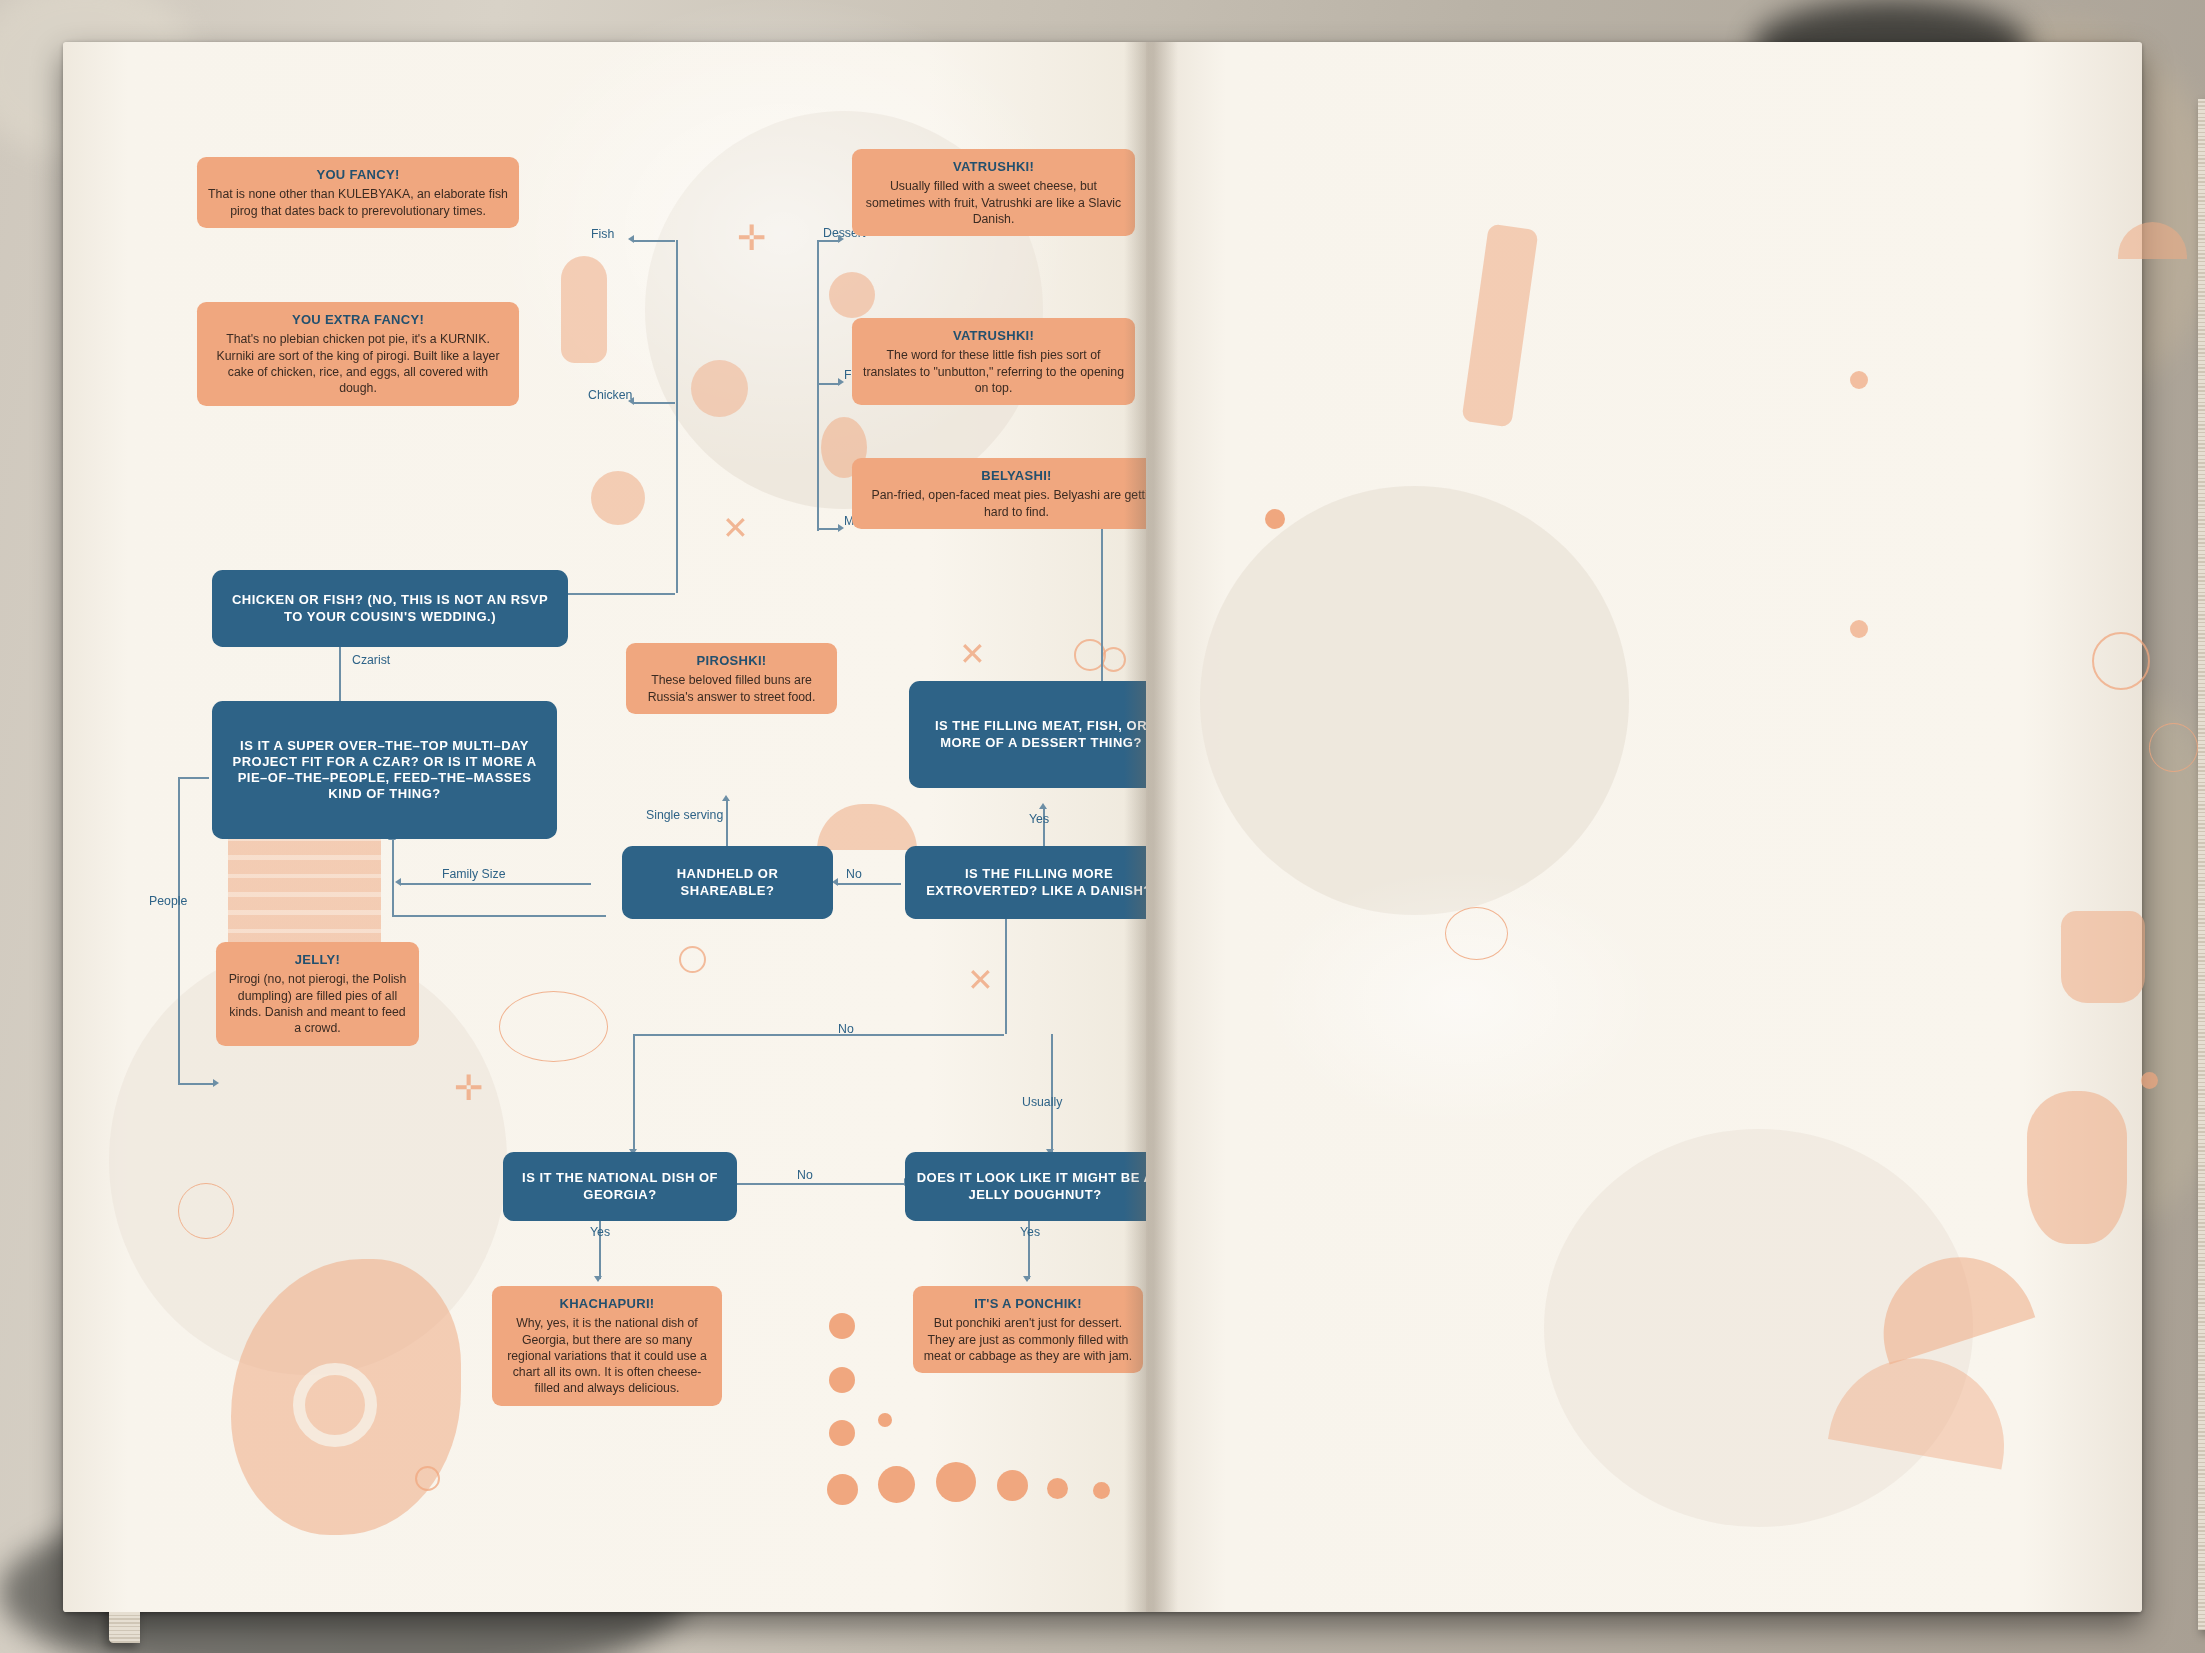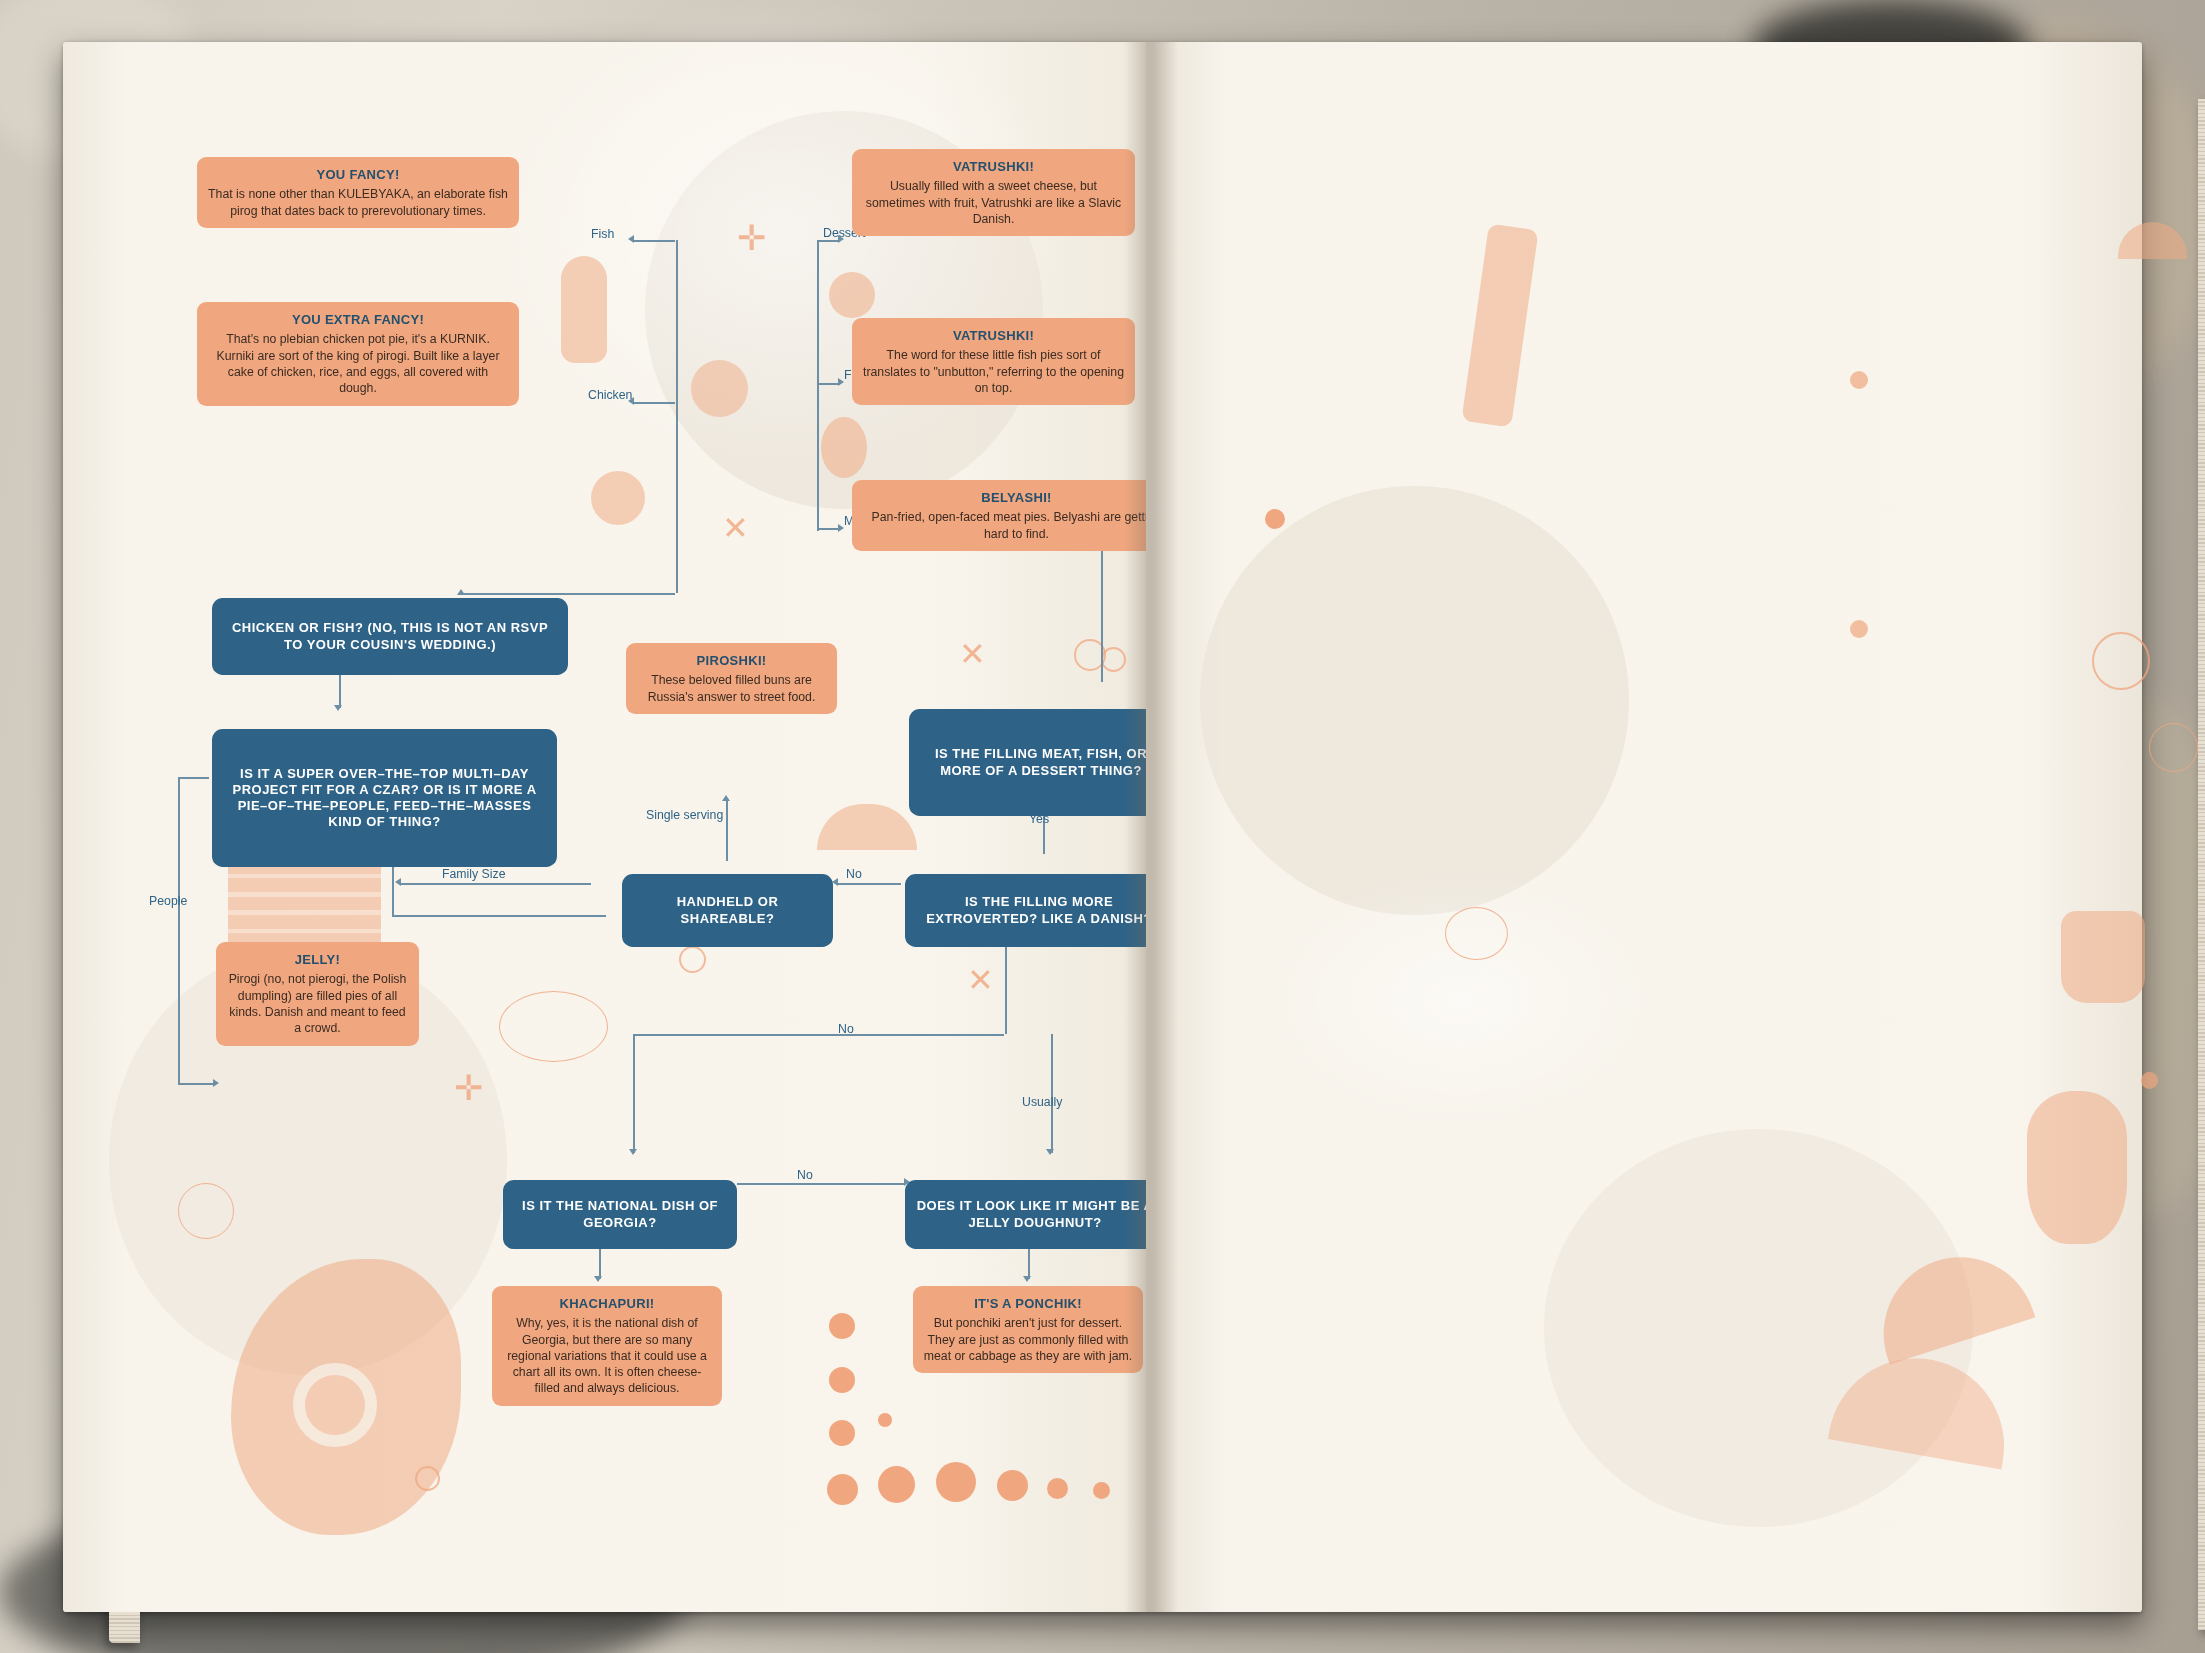--- a/index.html
+++ b/index.html
@@ -33,21 +33,21 @@
 
   
   .deco{position:absolute;background:#efab85;opacity:.55;}
   .deco.circle{border-radius:50%;}
   .ghost{position:absolute;border-radius:50%;background:#ece5db;opacity:.85;}
 
   
   .node{position:absolute;border-radius:9.2px;box-sizing:border-box;}
   .q{background:#2e6387;color:#fff;font-weight:bold;letter-spacing:0.5px;
      display:flex;align-items:center;justify-content:center;text-align:center;
-     padding:7.7px 10.7px;font-size:13px;line-height:1.25;border-radius:10.7px;margin-top:28px;}
+     padding:7.7px 10.7px;font-size:13px;line-height:1.25;border-radius:10.7px;}
   .a{background:#f0a77f;color:#3b2b22;text-align:center;padding:9.2px 10.7px;font-size:12.3px;line-height:1.32;border-radius:9.2px;}
   .a .t{display:block;font-weight:bold;color:#23506e;letter-spacing:0.3px;margin-bottom:3.1px;font-size:13px;}
   .lbl{position:absolute;color:#2e6387;font-size:12.3px;white-space:nowrap;}
   .ln{position:absolute;background:#6d8fa6;}
   .ln.h{height:1.5px;}
   .ln.v{width:1.5px;}
   .arw{position:absolute;width:0;height:0;}
   .arw.r{border-left:6.9px solid #6d8fa6;border-top:4.6px solid transparent;border-bottom:4.6px solid transparent;}
   .arw.l{border-right:6.9px solid #6d8fa6;border-top:4.6px solid transparent;border-bottom:4.6px solid transparent;}
   .arw.d{border-top:6.9px solid #6d8fa6;border-left:4.6px solid transparent;border-right:4.6px solid transparent;}
@@ -198,21 +198,21 @@
         <span>That is none other than KULEBYAKA, an elaborate fish pirog that dates back to prerevolutionary times.</span>
       </div>
       <div class="node a" style="left:789px;top:107px;width:283px;">
         <span class="t">VATRUSHKI!</span>
         <span>Usually filled with a sweet cheese, but sometimes with fruit, Vatrushki are like a Slavic Danish.</span>
       </div>
       <div class="node a" style="left:789px;top:276px;width:283px;">
         <span class="t">VATRUSHKI!</span>
         <span>The word for these little fish pies sort of translates to "unbutton," referring to the opening on top.</span>
       </div>
-      <div class="node a" style="left:789px;top:438px;width:329px;">
+      <div class="node a" style="left:789px;top:416px;width:329px;">
         <span class="t">BELYASHI!</span>
         <span>Pan-fried, open-faced meat pies. Belyashi are getting hard to find.</span>
       </div>
       <div class="node a" style="left:563px;top:601px;width:211px;">
         <span class="t">PIROSHKI!</span>
         <span>These beloved filled buns are Russia's answer to street food.</span>
       </div>
       <div class="node a" style="left:153px;top:900px;width:203px;">
         <span class="t">JELLY!</span>
         <span>Pirogi (no, not pierogi, the Polish dumpling) are filled pies of all kinds. Danish and meant to feed a crowd.</span>

